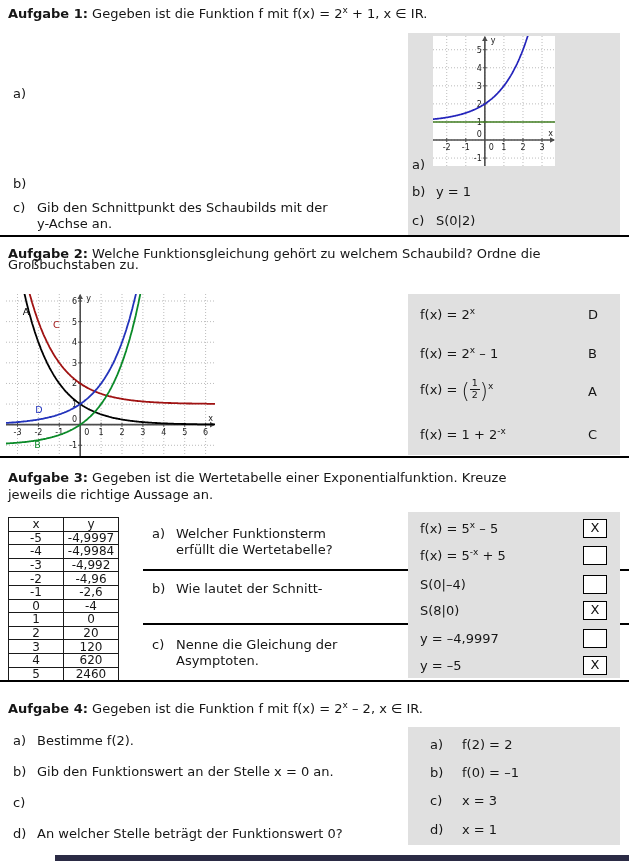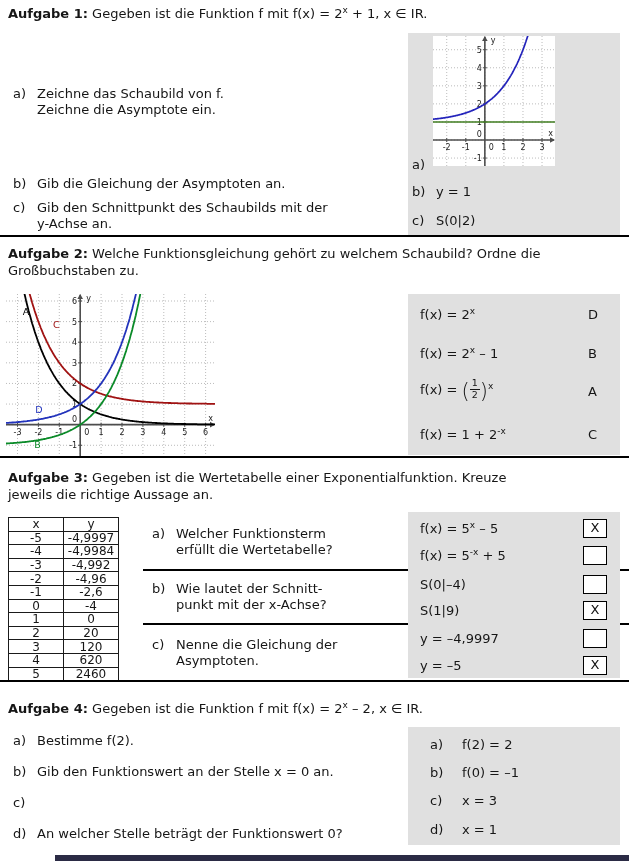--- a/index.html
+++ b/index.html
@@ -25,25 +25,22 @@
   .bottombar{position:absolute;background:#2b2b45}
 </style>
 </head>
 <body>
 
 <div id="page">
 
   <div class="abs" style="left:8px;top:6px"><span class="bold">Aufgabe 1:</span><span> Gegeben ist die Funktion f mit f(x) = 2<sup>x</sup> + 1, x ∈ IR.</span></div>
 
   <div class="abs" style="left:13px;top:86px">a)</div>
-  <div class="abs" style="left:37px;top:86px">Zeichne das Schaubild von f.</div>
-  <div class="abs" style="left:37px;top:102px">Zeichne die Asymptote ein.</div>
 
   <div class="abs" style="left:13px;top:176px">b)</div>
-  <div class="abs" style="left:37px;top:176px">Gib die Gleichung der Asymptoten an.</div>
 
   <div class="abs" style="left:13px;top:200px">c)</div>
   <div class="abs" style="left:37px;top:200px">Gib den Schnittpunkt des Schaubilds mit der</div>
   <div class="abs" style="left:37px;top:216px">y-Achse an.</div>
 
   <div class="panel" style="left:408px;top:33px;width:212px;height:203px">
     <svg style="left:25px;top:3px" width="122" height="130">
         <rect x="0" y="0" width="122" height="130" fill="#ffffff"></rect>
         <line x1="13.725000000000003" y1="0" x2="13.725000000000003" y2="130" stroke="#aaaaaa" stroke-width="0.8" stroke-dasharray="1,2"></line>
         <line x1="32.7875" y1="0" x2="32.7875" y2="130" stroke="#aaaaaa" stroke-width="0.8" stroke-dasharray="1,2"></line>
@@ -102,21 +99,21 @@
     <div class="abs" style="left:28px;top:124px"></div>
     <div class="abs" style="left:4px;top:151px">b)</div>
     <div class="abs" style="left:28px;top:151px">y = 1</div>
     <div class="abs" style="left:4px;top:180px">c)</div>
     <div class="abs" style="left:28px;top:180px">S(0|2)</div>
   </div>
 
   <div class="sep" style="top:235px"></div>
 
   <div class="abs" style="left:8px;top:246px"><span class="bold">Aufgabe 2:</span><span> Welche Funktionsgleichung gehört zu welchem Schaubild? Ordne die</span></div>
-  <div class="abs" style="left:8px;top:263px">Großbuchstaben zu.</div>
+  <div class="abs" style="left:8px;top:257px">Großbuchstaben zu.</div>
 
   <svg style="left:6px;top:294px" width="209" height="162">
       <rect x="0" y="0" width="209" height="162" fill="#ffffff"></rect>
       <line x1="11.494999999999996" y1="0" x2="11.494999999999996" y2="162" stroke="#aaaaaa" stroke-width="0.8" stroke-dasharray="1,2"></line>
       <line x1="32.394999999999996" y1="0" x2="32.394999999999996" y2="162" stroke="#aaaaaa" stroke-width="0.8" stroke-dasharray="1,2"></line>
       <line x1="53.295" y1="0" x2="53.295" y2="162" stroke="#aaaaaa" stroke-width="0.8" stroke-dasharray="1,2"></line>
       <line x1="74.195" y1="0" x2="74.195" y2="162" stroke="#aaaaaa" stroke-width="0.8" stroke-dasharray="1,2"></line>
       <line x1="95.09499999999998" y1="0" x2="95.09499999999998" y2="162" stroke="#aaaaaa" stroke-width="0.8" stroke-dasharray="1,2"></line>
       <line x1="115.99499999999999" y1="0" x2="115.99499999999999" y2="162" stroke="#aaaaaa" stroke-width="0.8" stroke-dasharray="1,2"></line>
       <line x1="136.895" y1="0" x2="136.895" y2="162" stroke="#aaaaaa" stroke-width="0.8" stroke-dasharray="1,2"></line>
@@ -260,35 +257,34 @@
   </tbody>
     </table>
 
   <div class="abs" style="left:152px;top:526px">a)</div>
   <div class="abs" style="left:176px;top:542px">erfüllt die Wertetabelle?</div>
   <div class="abs" style="left:176px;top:526px">Welcher Funktionsterm</div>
   <div class="sep-thin" style="left:143px;top:569px;width:486px"></div>
 
   <div class="abs" style="left:152px;top:581px">b)</div>
   <div class="abs" style="left:176px;top:581px">Wie lautet der Schnitt-</div>
-  <div class="abs" style="left:176px;top:597px">punkt mit der x-Achse?</div>
   <div class="sep-thin" style="left:143px;top:623px;width:486px"></div>
 
   <div class="abs" style="left:152px;top:637px">c)</div>
   <div class="abs" style="left:176px;top:637px">Nenne die Gleichung der</div>
   <div class="abs" style="left:176px;top:653px">Asymptoten.</div>
 
   <div class="panel" style="left:408px;top:512px;width:212px;height:166px">
     <div class="abs" style="left:12px;top:9px">f(x) = 5<sup>x</sup> – 5</div>
     <span class="cb" style="left:175px;top:7px">X</span>
     <div class="abs" style="left:12px;top:36px">f(x) = 5<sup>-x</sup> + 5</div>
     <span class="cb" style="left:175px;top:34px"></span>
     <div class="abs" style="left:12px;top:65px">S(0|–4)</div>
     <span class="cb" style="left:175px;top:63px"></span>
-    <div class="abs" style="left:12px;top:91px">S(1|9)</div>
+    <div class="abs" style="left:12px;top:91px">S(8|0)</div>
     <span class="cb" style="left:175px;top:89px">X</span>
     <div class="abs" style="left:12px;top:119px">y = –4,9997</div>
     <span class="cb" style="left:175px;top:117px"></span>
     <div class="abs" style="left:12px;top:146px">y = –5</div>
     <span class="cb" style="left:175px;top:144px">X</span>
   </div>
 
   <div class="sep" style="top:680px"></div>
 
   <div class="abs" style="left:8px;top:701px"><span class="bold">Aufgabe 4:</span><span> Gegeben ist die Funktion f mit f(x) = 2<sup>x</sup> – 2, x ∈ IR.</span></div>

